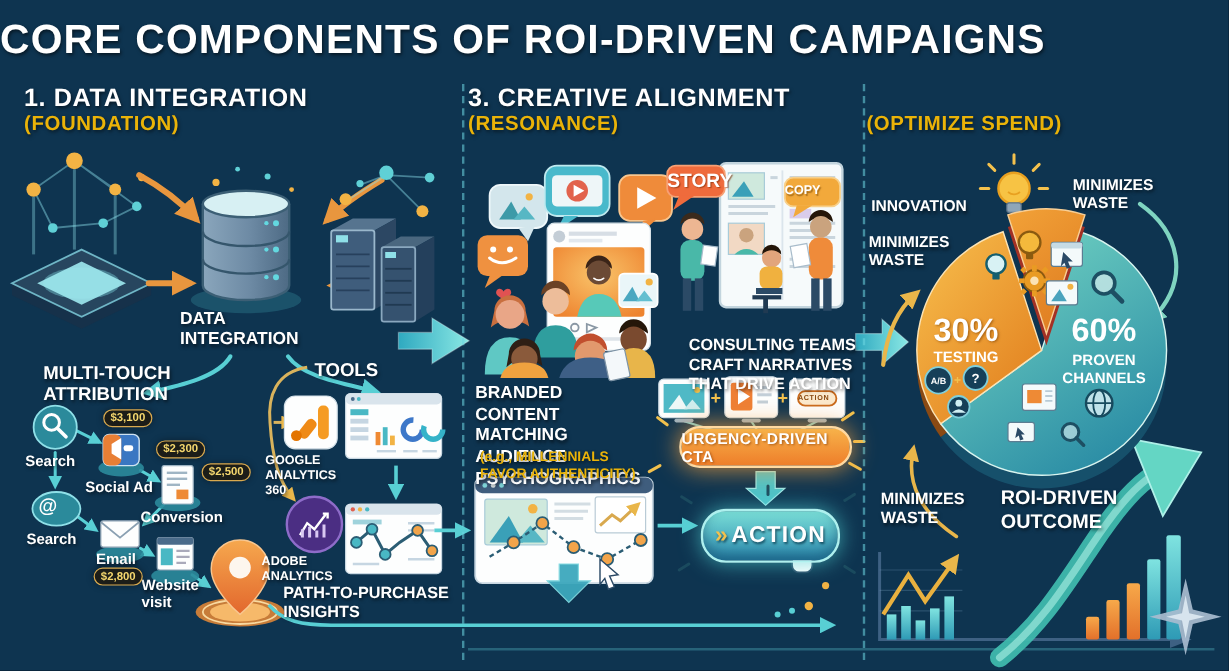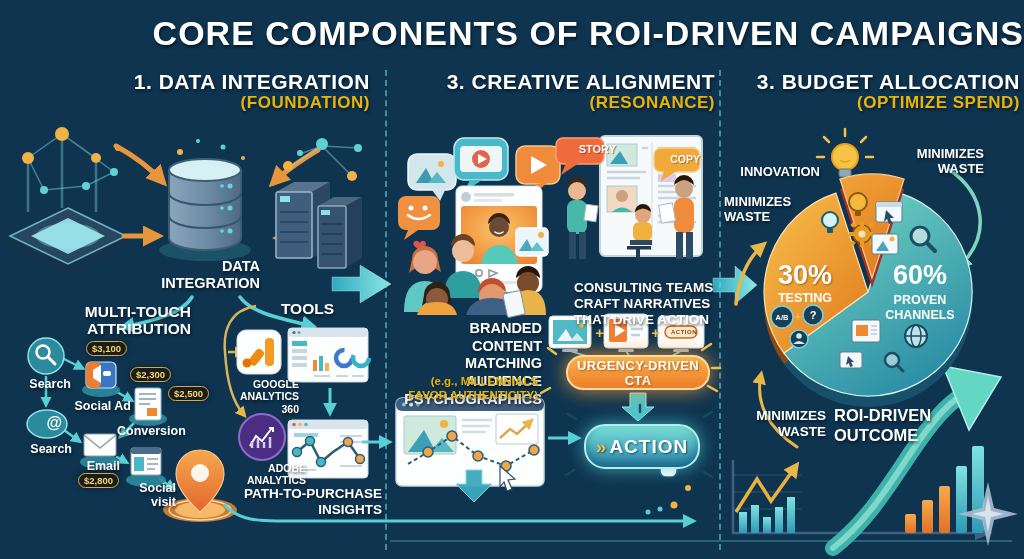--- a/index.html
+++ b/index.html
@@ -8,37 +8,37 @@
     font-family:"Liberation Sans","DejaVu Sans",sans-serif;
     background:
       radial-gradient(ellipse 620px 420px at 50% 58%, rgba(32,122,142,.85) 0%, rgba(32,122,142,0) 65%),
       radial-gradient(ellipse 500px 380px at 12% 80%, rgba(23,90,110,.5) 0%, rgba(23,90,110,0) 70%),
       linear-gradient(118deg,#0d2440 0%,#11405c 35%,#135s06a 50%,#0e3a56 72%,#0a1e35 100%);
     background-color:#0e3450;
   }
   .abs{position:absolute;}
   .w{color:#ffffff;font-weight:bold;text-shadow:1px 2px 3px rgba(0,0,0,.55);}
   .t{color:#eab308;font-weight:bold;text-shadow:1px 2px 3px rgba(0,0,0,.5);}
-  .ctr{text-align:right;}
+  .ctr{text-align:left;}
   .title{left:0;top:14px;width:1024px;font-size:34px;letter-spacing:1px;}
   .hdr{font-size:21px;letter-spacing:.5px;}
   .sub{font-size:17px;letter-spacing:.5px;}
   .divider{position:absolute;top:70px;height:480px;width:0;border-left:2px dashed rgba(110,215,225,.55);}
   .lbl{font-size:12.5px;line-height:1.12;}
   .badge{
     position:absolute;background:rgba(30,26,14,.85);border:1.5px solid #d9a94e;border-radius:8px;
     color:#f5d76e;font-weight:bold;font-size:9.5px;padding:1px 5px;white-space:nowrap;
     box-shadow:0 0 6px rgba(0,0,0,.4);
   }
   .cta-pill{
     left:566px;top:355px;width:140px;height:31px;border-radius:17px;
     background:linear-gradient(180deg,#f7b24a,#ee7e2a);border:2px solid #ffd9a0;
     box-shadow:0 0 20px rgba(247,160,60,.85);
     display:flex;align-items:center;justify-content:center;
-    color:#fff;font-weight:bold;font-size:13px;letter-spacing:.3px;text-shadow:1px 1px 2px rgba(120,50,0,.6);text-align:center;
+    color:#fff;font-weight:bold;font-size:13px;letter-spacing:.3px;text-shadow:1px 1px 2px rgba(120,50,0,.6);
   }
   .action-btn{
     left:584px;top:424px;width:112px;height:41px;border-radius:21px;
     background:linear-gradient(180deg,#79ddd6,#2b8ab0);border:2px solid #aef0ee;
     box-shadow:0 0 18px rgba(80,210,210,.7), inset 0 -6px 10px rgba(10,60,90,.45);
     display:flex;align-items:center;justify-content:center;gap:3px;
   }
   .action-btn .chev{color:#f2c14d;font-size:19px;font-weight:bold;text-shadow:1px 1px 2px rgba(0,40,60,.7);}
   .action-btn .txt{color:#fff;font-size:19px;font-weight:bold;letter-spacing:1px;text-shadow:1px 1px 2px rgba(0,40,60,.7);}
   svg text{font-family:"Liberation Sans","DejaVu Sans",sans-serif;}
@@ -656,45 +656,44 @@
 
   <div class="divider" style="left:385px"></div>
   <div class="divider" style="left:719px"></div>
 
   <div class="abs w ctr title">CORE COMPONENTS OF ROI-DRIVEN CAMPAIGNS</div>
 
   <div class="abs w ctr hdr" style="left:20px;top:70px;width:350px">1. DATA INTEGRATION</div>
   <div class="abs t ctr sub" style="left:20px;top:93px;width:350px">(FOUNDATION)</div>
   <div class="abs w ctr hdr" style="left:390px;top:70px;width:325px">3. CREATIVE ALIGNMENT</div>
   <div class="abs t ctr sub" style="left:390px;top:93px;width:325px">(RESONANCE)</div>
-  <div class="abs w ctr hdr" style="left:722px;top:70px;width:298px">3. BUDGET ALLOCATION</div>
   <div class="abs t ctr sub" style="left:722px;top:93px;width:298px">(OPTIMIZE SPEND)</div>
 
   <div class="abs w ctr" style="left:150px;top:258px;width:110px;font-size:14.5px;line-height:1.15">DATA INTEGRATION</div>
   <div class="abs w ctr" style="left:36px;top:303px;width:155px;font-size:15.5px;line-height:1.12">MULTI-TOUCH ATTRIBUTION</div>
   <div class="abs w ctr" style="left:262px;top:300px;width:72px;font-size:15.5px">TOOLS</div>
 
   <div class="abs w ctr lbl" style="left:21px;top:377px;width:50px">Search</div>
   <div class="abs w ctr lbl" style="left:71px;top:399px;width:60px">Social Ad</div>
   <div class="abs w ctr lbl" style="left:117px;top:424px;width:66px">Conversion</div>
   <div class="abs w ctr" style="left:32px;top:414px;width:30px;font-size:16px;text-shadow:none">@</div>
   <div class="abs w ctr lbl" style="left:22px;top:442px;width:50px">Search</div>
   <div class="abs w ctr lbl" style="left:80px;top:459px;width:40px">Email</div>
-  <div class="abs w ctr lbl" style="left:118px;top:481px;width:58px">Social visit</div>
+  <div class="abs w ctr lbl" style="left:118px;top:481px;width:58px">Website visit</div>
 
   <div class="badge" style="left:86px;top:341px">$3,100</div>
   <div class="badge" style="left:130px;top:367px">$2,300</div>
   <div class="badge" style="left:168px;top:386px">$2,500</div>
   <div class="badge" style="left:78px;top:473px">$2,800</div>
 
   <div class="abs w ctr" style="left:221px;top:378px;width:78px;font-size:10.5px;line-height:1.18">GOOGLE ANALYTICS 360</div>
   <div class="abs w ctr" style="left:218px;top:462px;width:88px;font-size:10.5px;line-height:1.18">ADOBE ANALYTICS</div>
   <div class="abs w ctr" style="left:236px;top:486px;width:146px;font-size:13.5px;line-height:1.18">PATH-TO-PURCHASE INSIGHTS</div>
 
-  <div class="abs ctr" style="left:556px;top:143px;width:60px;font-size:11px;font-weight:bold;color:#fff;text-shadow:1px 1px 1px rgba(120,40,0,.6)">STORY</div>
+  <div class="abs ctr" style="left:556px;top:143px;width:60px;font-size:16px;font-weight:bold;color:#fff;text-shadow:1px 1px 1px rgba(120,40,0,.6)">STORY</div>
   <div class="abs ctr" style="left:654px;top:153px;width:46px;font-size:10.5px;font-weight:bold;color:#fff;text-shadow:1px 1px 1px rgba(120,70,0,.6)">COPY</div>
   <div class="abs w" style="left:574px;top:280px;width:144px;font-size:13.5px;line-height:1.2">CONSULTING TEAMS CRAFT NARRATIVES THAT DRIVE ACTION</div>
   <div class="abs w ctr" style="left:396px;top:320px;width:146px;font-size:14.5px;line-height:1.22">BRANDED CONTENT MATCHING AUDIENCE PSYCHOGRAPHICS</div>
   <div class="abs t ctr" style="left:400px;top:375px;width:138px;font-size:11.5px;line-height:1.2">(e.g., MILLENNIALS FAVOR AUTHENTICITY)</div>
   <div class="abs ctr" style="left:592px;top:324px;width:12px;font-size:15px;font-weight:bold;color:#f2c14d">+</div>
   <div class="abs ctr" style="left:648px;top:324px;width:12px;font-size:15px;font-weight:bold;color:#f2c14d">+</div>
   <div class="abs ctr" style="left:665px;top:329px;width:32px;font-size:6px;font-weight:bold;color:#8a4a12;letter-spacing:.5px">ACTION</div>
   <div class="abs cta-pill">URGENCY-DRIVEN CTA</div>
   <div class="abs action-btn">
     <span class="chev">»</span>

